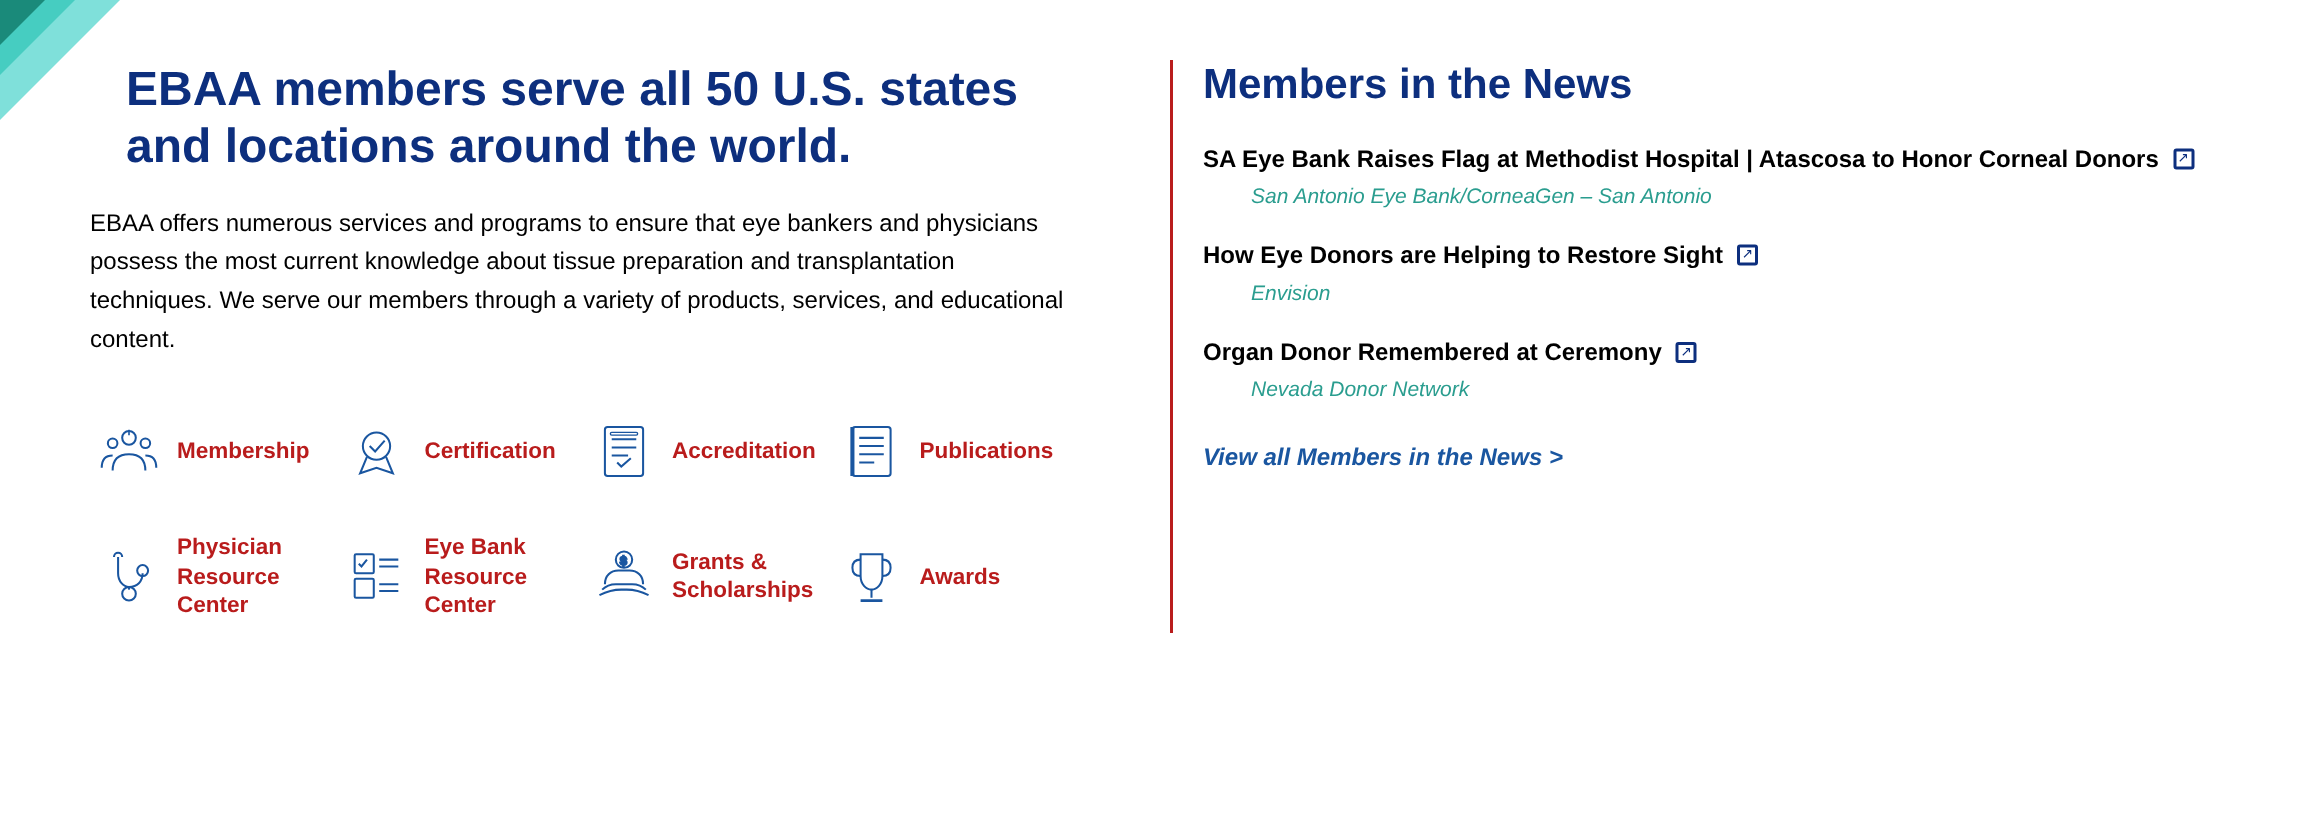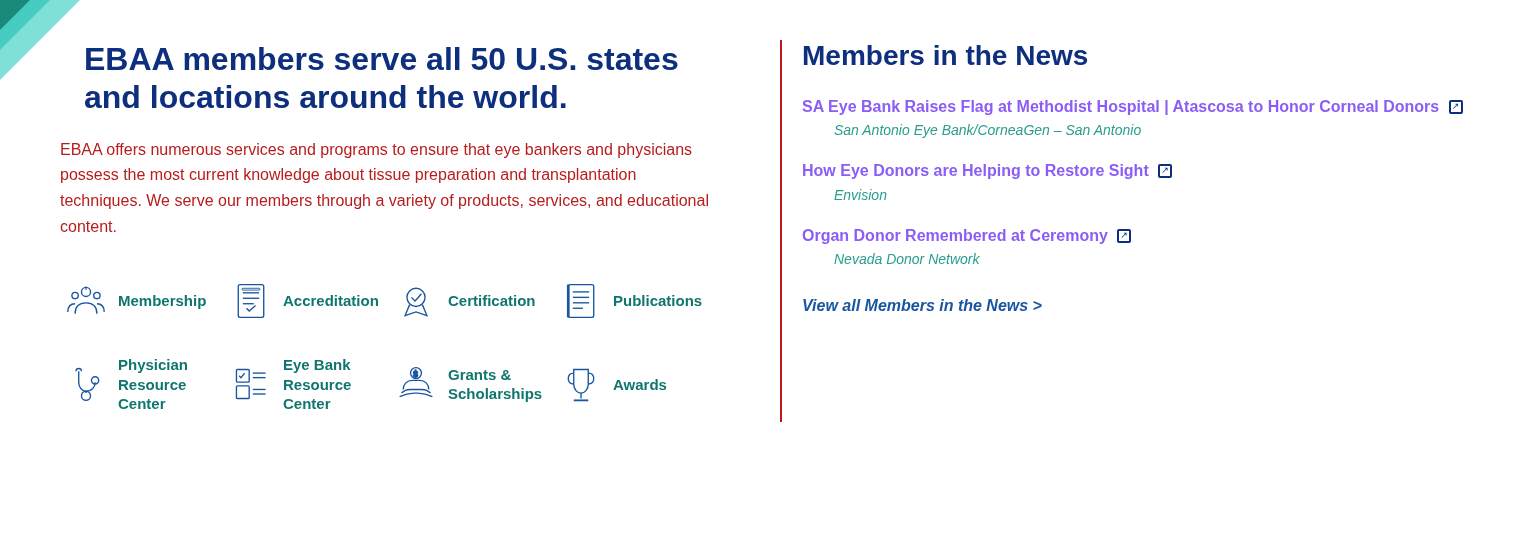--- a/index.html
+++ b/index.html
@@ -44,21 +44,21 @@
       font-size: 32px;
       font-weight: 800;
       color: #0d2f7e;
       line-height: 1.2;
       margin-bottom: 20px;
       margin-left: 24px;
     }
 
     .description {
       font-size: 16px;
-      color: #b91c1c;
+      color: #000000;
       line-height: 1.6;
       margin-bottom: 32px;
     }
 
     .services-grid {
       display: grid;
       grid-template-columns: repeat(4, 1fr);
       gap: 0;
       row-gap: 16px;
     }
@@ -84,40 +84,40 @@
       width: 40px;
       height: 40px;
       fill: none;
       stroke: #1a56a0;
       stroke-width: 1.5;
     }
 
     .service-label {
       font-size: 15px;
       font-weight: 700;
-      color: #0f766e;
+      color: #b91c1c;
       line-height: 1.3;
     }
 
     
     .news-heading {
       font-size: 28px;
       font-weight: 800;
       color: #0d2f7e;
       margin-bottom: 24px;
     }
 
     .news-item {
       margin-bottom: 22px;
     }
 
     .news-title {
       font-size: 16px;
       font-weight: 700;
-      color: #8b5cf6;
+      color: #000000;
       line-height: 1.4;
       margin-bottom: 4px;
     }
 
     .news-title .external-icon {
       display: inline-block;
       width: 14px;
       height: 14px;
       border: 2px solid #0d2f7e;
       border-radius: 2px;
@@ -185,40 +185,40 @@
 
             <line x1="22" y1="6" x2="22" y2="10" stroke="#1a56a0" stroke-width="1.2"></line>
           </svg>
         </div>
         <span class="service-label">Membership</span>
       </div>
 
       <div class="service-item">
         <div class="service-icon">
           <svg viewBox="0 0 44 44" xmlns="http://www.w3.org/2000/svg">
+            <circle cx="22" cy="18" r="10" stroke="#1a56a0" stroke-width="1.5" fill="none"></circle>
+            <polyline points="17,18 21,22 28,14" stroke="#1a56a0" stroke-width="1.5" fill="none"></polyline>
+            <path d="M15,26 L10,38 L22,34 L34,38 L29,26" stroke="#1a56a0" stroke-width="1.5" fill="none"></path>
+          </svg>
+        </div>
+        <span class="service-label">Certification</span>
+      </div>
+
+      <div class="service-item">
+        <div class="service-icon">
+          <svg viewBox="0 0 44 44" xmlns="http://www.w3.org/2000/svg">
             <rect x="8" y="4" width="28" height="36" rx="2" stroke="#1a56a0" stroke-width="1.5" fill="none"></rect>
             <line x1="13" y1="13" x2="31" y2="13" stroke="#1a56a0" stroke-width="1.5"></line>
             <line x1="13" y1="19" x2="31" y2="19" stroke="#1a56a0" stroke-width="1.5"></line>
             <line x1="13" y1="25" x2="25" y2="25" stroke="#1a56a0" stroke-width="1.5"></line>
             <rect x="12" y="8" width="20" height="2" rx="1" stroke="#1a56a0" stroke-width="1" fill="none"></rect>
             <polyline points="17,30 20,33 27,27" stroke="#1a56a0" stroke-width="1.5" fill="none"></polyline>
           </svg>
         </div>
         <span class="service-label">Accreditation</span>
-      </div>
-
-      <div class="service-item">
-        <div class="service-icon">
-          <svg viewBox="0 0 44 44" xmlns="http://www.w3.org/2000/svg">
-            <circle cx="22" cy="18" r="10" stroke="#1a56a0" stroke-width="1.5" fill="none"></circle>
-            <polyline points="17,18 21,22 28,14" stroke="#1a56a0" stroke-width="1.5" fill="none"></polyline>
-            <path d="M15,26 L10,38 L22,34 L34,38 L29,26" stroke="#1a56a0" stroke-width="1.5" fill="none"></path>
-          </svg>
-        </div>
-        <span class="service-label">Certification</span>
       </div>
 
       <div class="service-item">
         <div class="service-icon">
           <svg viewBox="0 0 44 44" xmlns="http://www.w3.org/2000/svg">
             <rect x="8" y="4" width="28" height="36" rx="2" stroke="#1a56a0" stroke-width="1.5" fill="none"></rect>
             <line x1="13" y1="12" x2="31" y2="12" stroke="#1a56a0" stroke-width="1.5"></line>
             <line x1="13" y1="18" x2="31" y2="18" stroke="#1a56a0" stroke-width="1.5"></line>
             <line x1="13" y1="24" x2="31" y2="24" stroke="#1a56a0" stroke-width="1.5"></line>
             <line x1="13" y1="30" x2="24" y2="30" stroke="#1a56a0" stroke-width="1.5"></line>

